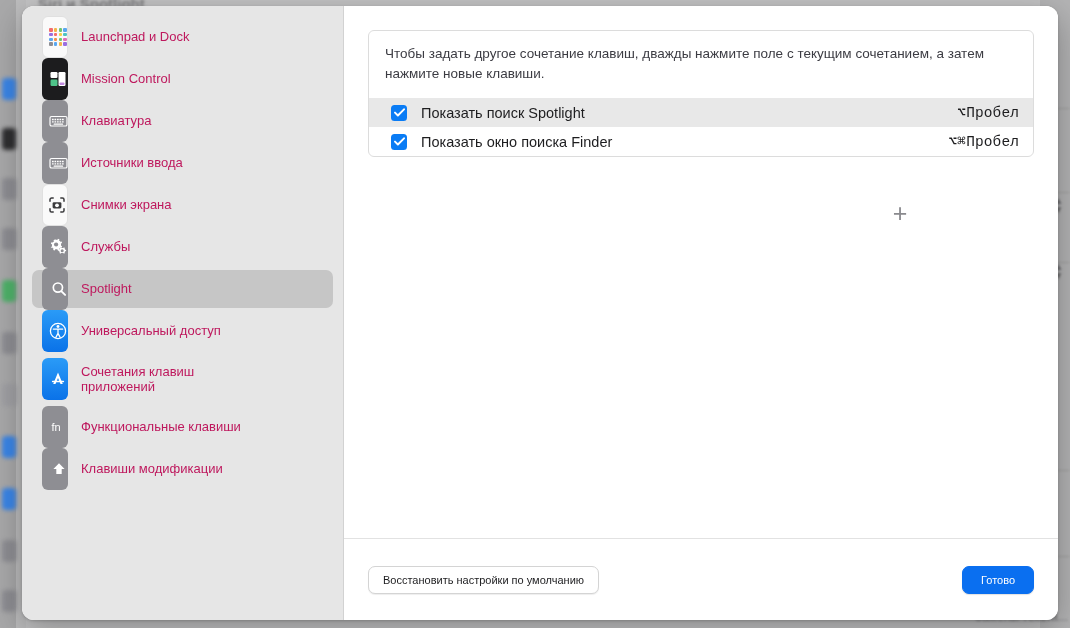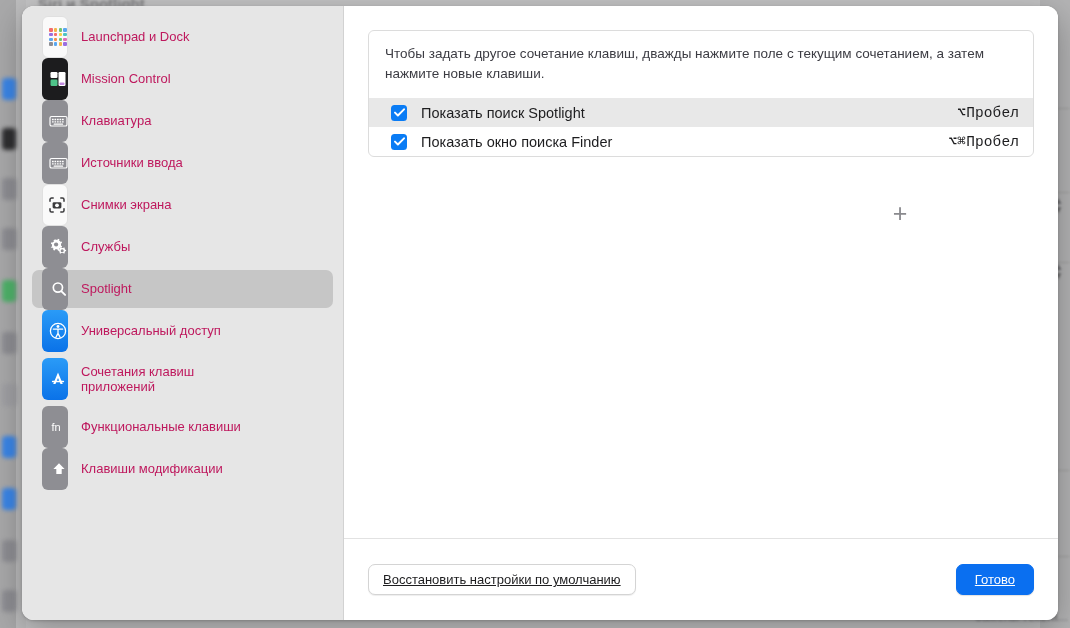--- a/index.html
+++ b/index.html
@@ -209,26 +209,25 @@
   .footer {
     height: 82px;
     flex: 0 0 82px;
     border-top: 1px solid #e2e2e2;
     display: flex;
     align-items: center;
     padding: 0 24px;
   }
   .btn {
     font-family: inherit;
-    font-size: 13px;
+    font-size: 11px;
     border-radius: 7px;
     padding: 7px 14px;
     cursor: default;
     white-space: nowrap;
-    text-decoration: underline;
   }
   .btn-default {
     background: #ffffff;
     border: 1px solid #d4d4d4;
     color: #1d1d1f;
     box-shadow: 0 1px 1px rgba(0,0,0,.07);
   }
   .btn-primary {
     background: #0a6ff0;
     border: 1px solid #0a6ff0;

